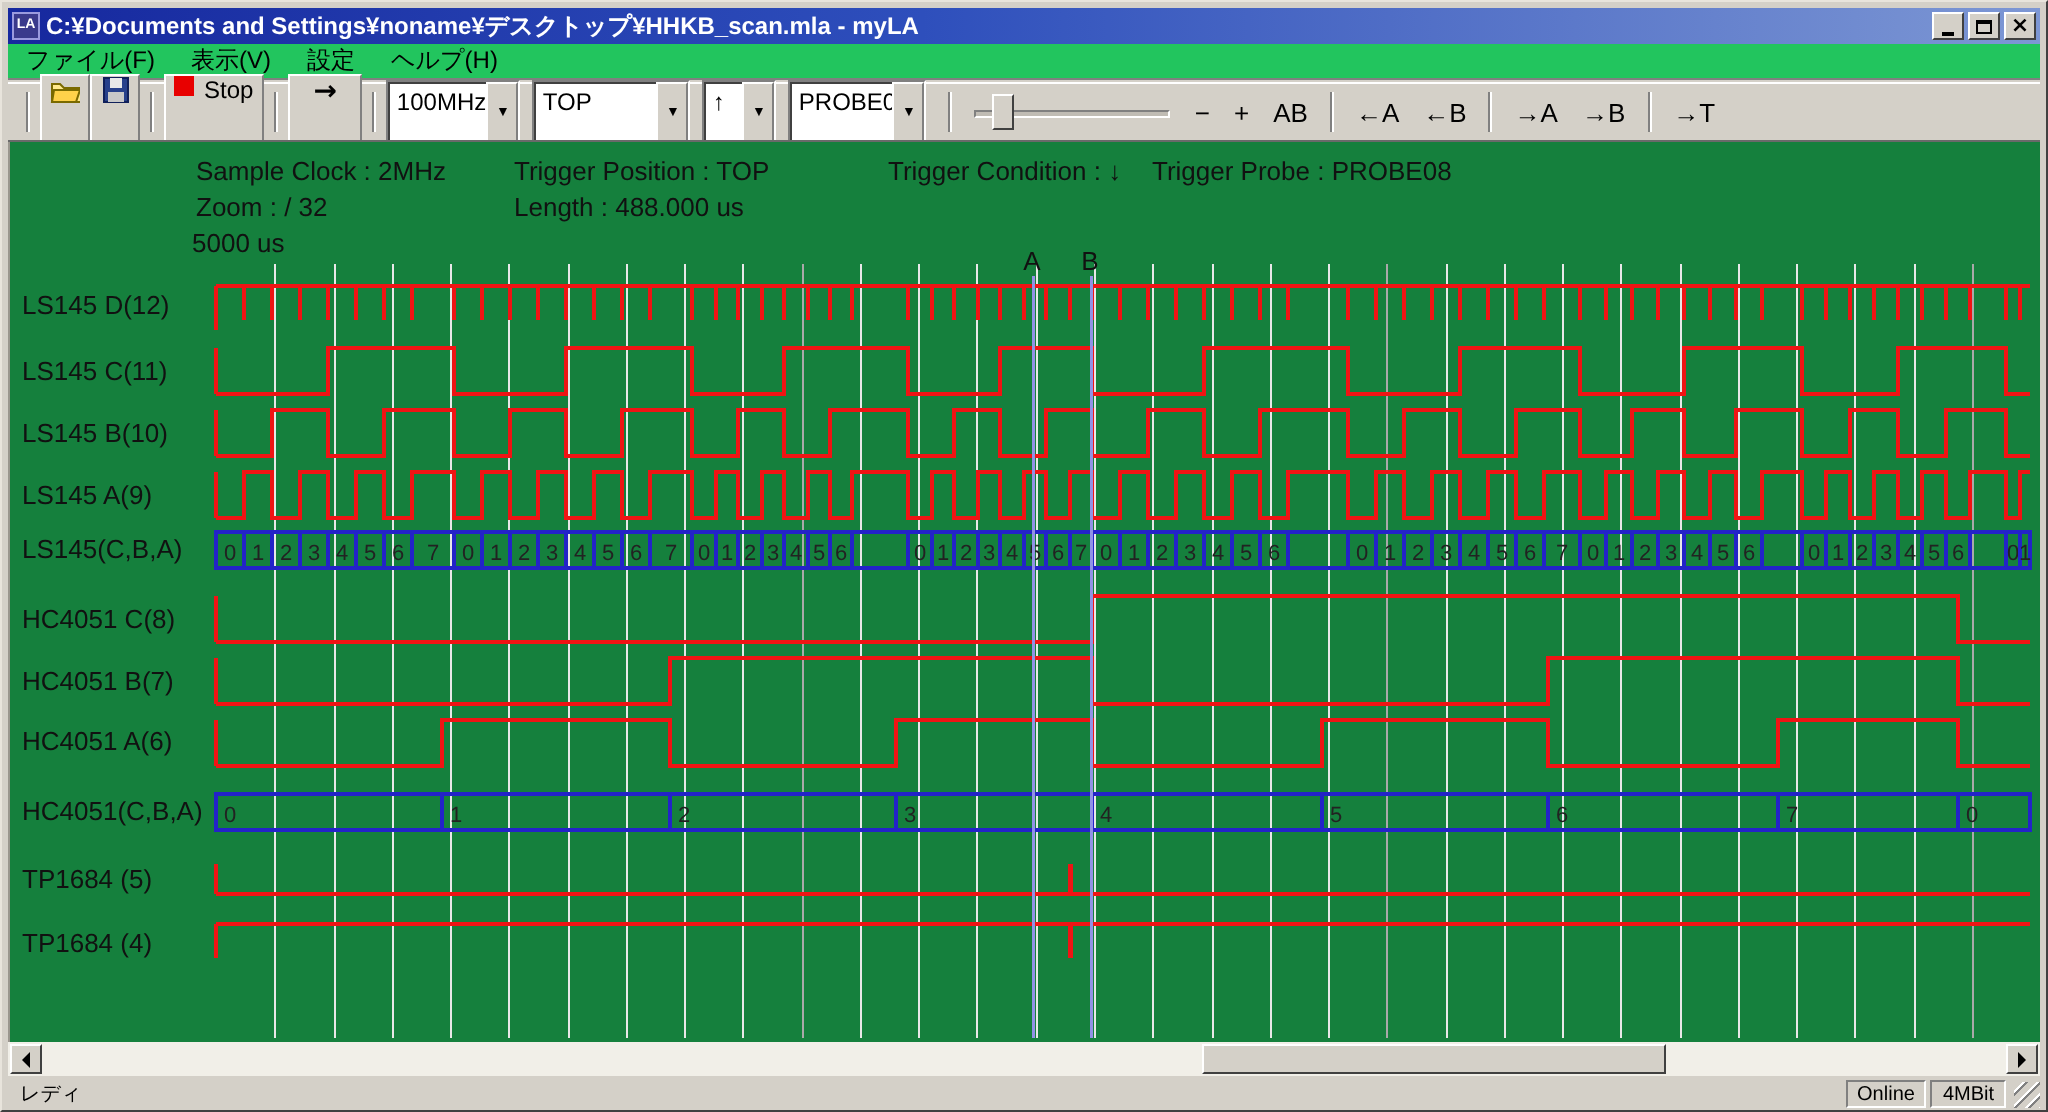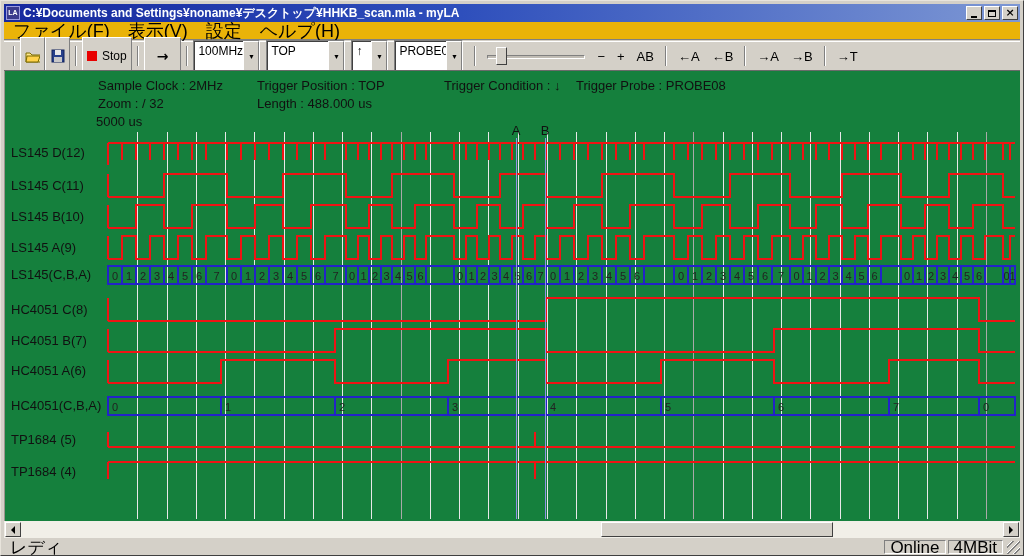--- a/index.html
+++ b/index.html
@@ -17,30 +17,30 @@
               text-align:center; margin-right:3px; flex:none; }
   .title-text { flex:1; color:#fff; font:bold 12px "Liberation Sans",sans-serif;
                 white-space:nowrap; overflow:hidden; }
   .wbtn { width:16px; height:14px; margin-left:2px; background:#d4d0c8;
           border:1px solid; border-color:#fff #404040 #404040 #fff;
           display:flex; align-items:center; justify-content:center; flex:none; }
   .glyph-min { width:6px; height:2px; background:#000; margin-top:7px; }
   .glyph-max { width:8px; height:7px; border:1px solid #000; border-top:2px solid #000; }
   .glyph-close { font:bold 11px "DejaVu Sans",sans-serif; line-height:10px; }
   .menubar { position:absolute; left:3px; top:21px; width:1016px; height:18px;
-             display:flex; align-items:center; font-size:18px;
-             border-bottom:1px solid #808080; background:#eab308; }
+             display:flex; align-items:center; font-size:12px;
+             border-bottom:1px solid #808080; background:#22c55e; }
   .menu-item { padding:1px 9px; white-space:nowrap; }
   .toolbar { position:absolute; left:3px; top:40px; width:1016px; height:29px;
              display:flex; align-items:center; background:#d4d0c8;
              border-top:1px solid #fff; padding-left:4px; }
   .tsep { width:2px; height:20px; border-left:1px solid #808080;
           border-right:1px solid #fff; margin:0 5px; flex:none; }
   .tbtn { height:38px; background:#d4d0c8; border:1px solid;
-          border-color:#fff #808080 #808080 #fff; display:flex; align-items:center;
+          border-color:#fff #808080 #808080 #fff; display:flex; 
           justify-content:center; padding:0 4px; flex:none; }
   .icon-btn { width:25px; }
   .stop-square { width:10px; height:10px; background:#e80000; margin-right:5px; flex:none; }
   .stop-label { font-size:12px; }
   .run-arrow { font:bold 14px "DejaVu Sans",sans-serif; padding:0 8px; }
   .combo { height:32px; background:#fff; border:1px solid;
            border-color:#808080 #fff #fff #808080; box-shadow:inset 1px 1px 0 #404040;
            display:flex; align-items:stretch; margin-right:6px; flex:none; }
   .combo .val { font-size:12px; padding:3px 3px 0 4px; flex:1; white-space:nowrap;
                 overflow:hidden; }
@@ -66,21 +66,21 @@
             display:flex; align-items:center; justify-content:center; }
   .sb-left { left:1px; } .sb-right { right:1px; }
   .tri-left { width:0; height:0; border:4px solid transparent;
               border-right:4px solid #000; margin-left:-4px; }
   .tri-right { width:0; height:0; border:4px solid transparent;
                border-left:4px solid #000; margin-right:-4px; }
   .sb-thumb { position:absolute; left:597px; top:1px; width:232px; height:15px;
               background:#d4d0c8; border:1px solid;
               border-color:#fff #404040 #404040 #fff; }
   .statusbar { position:absolute; left:3px; top:539px; width:1016px; height:14px;
-               display:flex; align-items:center; font-size:17px; background:#d4d0c8; }
+               display:flex; align-items:center; font-size:10px; background:#d4d0c8; }
   .status-ready { flex:1; padding-left:6px; }
   .spanel { border:1px solid; border-color:#808080 #fff #fff #808080;
             padding:0 5px; margin-left:2px; height:14px; line-height:13px; flex:none; }
   .grip { width:13px; height:13px; margin-left:4px; flex:none;
           background:repeating-linear-gradient(135deg,transparent 0 3px,#fff 3px 4px,#808080 4px 5px); }
 </style>
 </head>
 <body>
 
 <div id="window">

